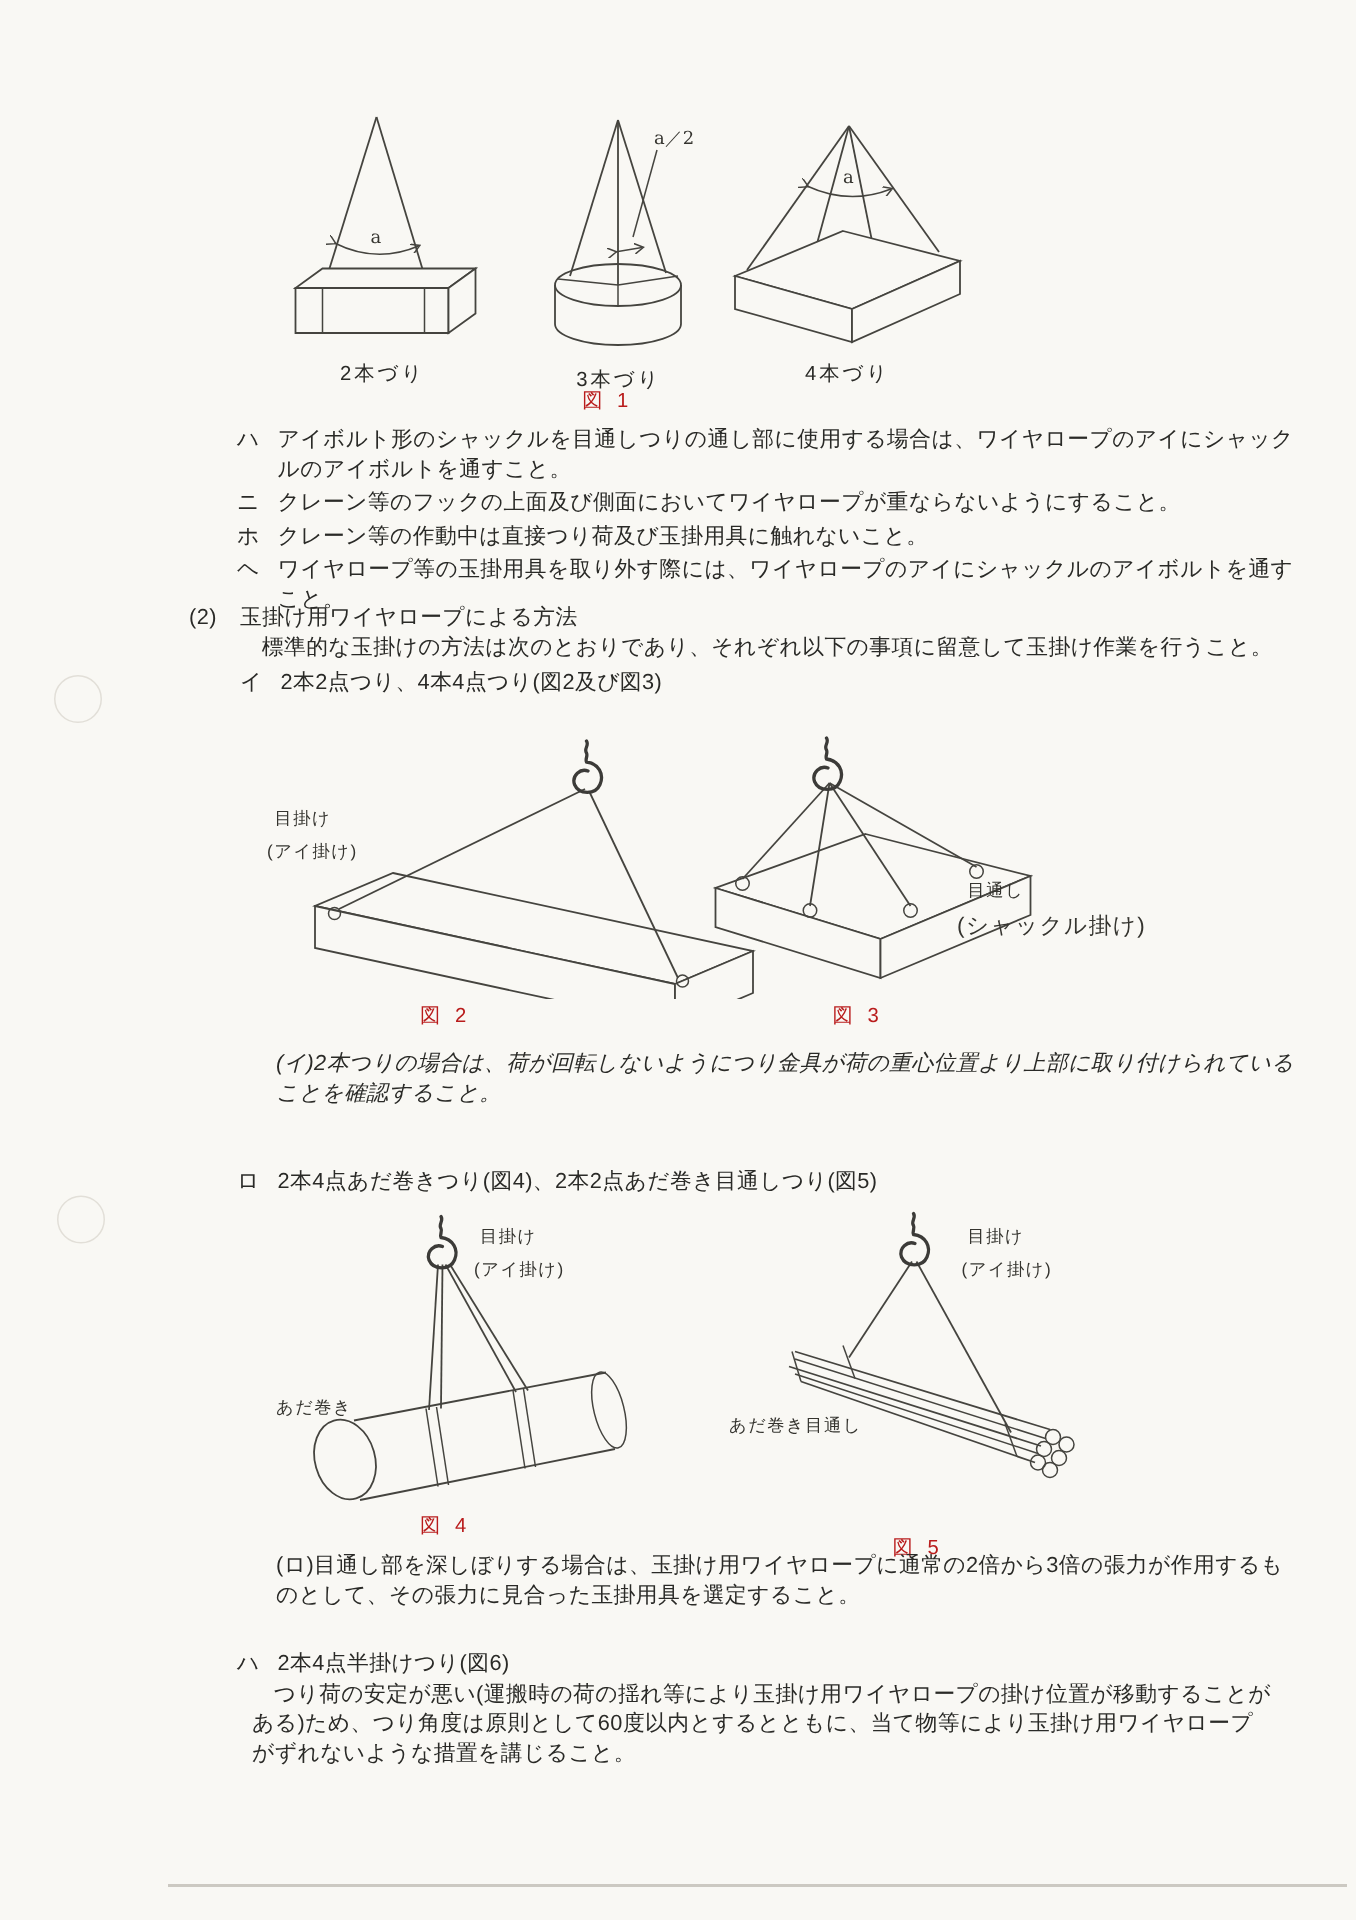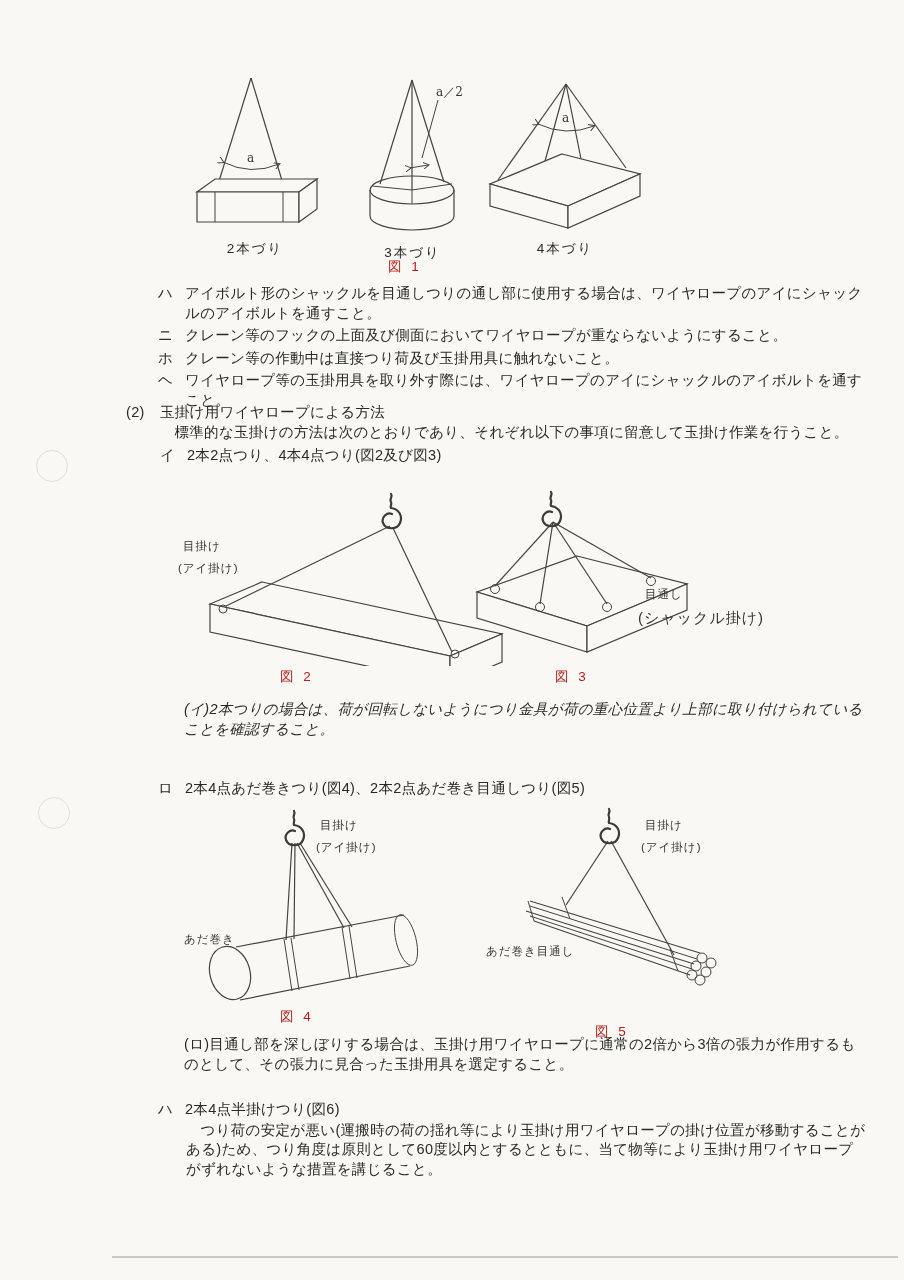--- a/index.html
+++ b/index.html
@@ -268,16 +268,16 @@
 
   <div class="abs txt" style="left:184px;top:1035px;width:686px;">
     <div>(ロ)目通し部を深しぼりする場合は、玉掛け用ワイヤロープに通常の2倍から3倍の張力が作用するものとして、その張力に見合った玉掛用具を選定すること。</div>
   </div>
 
   <div class="abs txt" style="left:158px;top:1100px;width:710px;">
     <div class="item" style="margin-bottom:1px;">
       <span class="mk">ハ</span>
       <span class="bd">2本4点半掛けつり(図6)</span>
     </div>
-    <div class="indent1" style="margin-left:28px;width:680px;">つり荷の安定が悪い(運搬時の荷の揺れ等により玉掛け用ワイヤロープの掛け位置が移動することがある)ため、つり角度は原則として60度以内とするとともに、当て物等により玉掛け用ワイヤロープがずれないような措置を講じること。</div>
+    <div class="indent1" style="margin-left:10px;width:680px;">つり荷の安定が悪い(運搬時の荷の揺れ等により玉掛け用ワイヤロープの掛け位置が移動することがある)ため、つり角度は原則として60度以内とするとともに、当て物等により玉掛け用ワイヤロープがずれないような措置を講じること。</div>
   </div>
 
 </div>
 
 </body></html>

